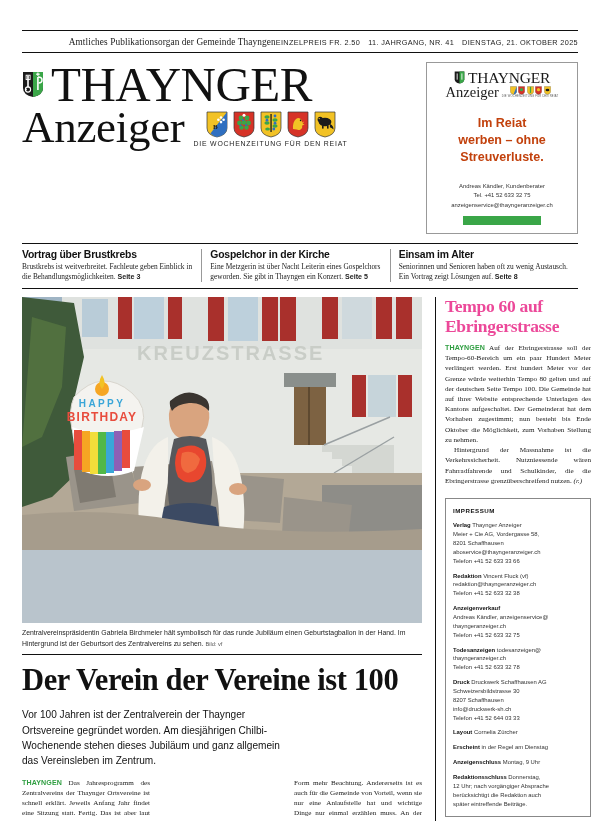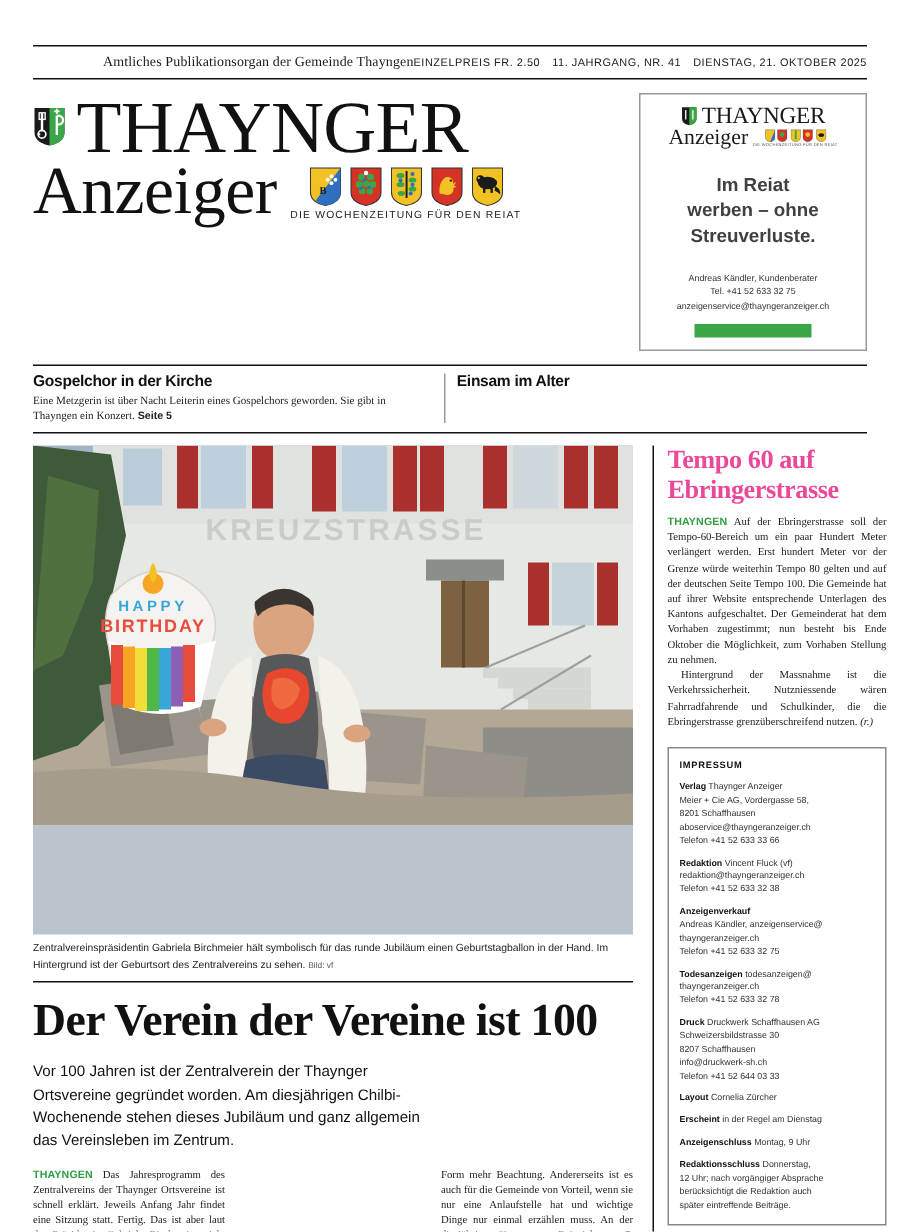--- a/index.html
+++ b/index.html
@@ -52,21 +52,21 @@
     width:152px; flex:0 0 152px; border:0.9px solid #999; background:#fff;
     padding:7px 8px 8px 8px; display:flex; flex-direction:column; align-items:center;
   }
   .ad-logo-t { font-family:"Liberation Serif", serif; font-size:15.5px; letter-spacing:-0.2px; line-height:1; }
   .ad-logo-row { display:flex; align-items:center; gap:3px; }
   .ad-logo-a { font-family:"Liberation Serif", serif; font-size:14.5px; line-height:1; }
   .ad-mini-arms { display:flex; gap:1.5px; }
   .ad-mini-tag { font-family:"Liberation Sans",sans-serif; font-size:2.7px; letter-spacing:0.2px; color:#555; text-align:center;}
   .ad-claim {
     font-family:"Liberation Sans", sans-serif; font-weight:bold; font-size:12.5px;
-    line-height:1.34; text-align:center; margin:16px 0 0 0; color:#404040;
+    line-height:1.34; text-align:center; margin:16px 0 0 0; color:#c2410c;
   }
   .ad-contact {
     font-family:"Liberation Sans", sans-serif; font-size:5.9px; line-height:1.55;
     text-align:center; color:#333; margin-top:17px;
   }
   .ad-greenbar { width:78px; height:9px; background:#3aa648; margin-top:6px; }
 
   
   .teasers {
     display:flex; margin-top:9px; border-top:0.8px solid #111; border-bottom:1.3px solid #111;
@@ -320,25 +320,30 @@
         <div>Andreas Kändler, Kundenberater</div>
         <div>Tel. +41 52 633 32 75</div>
         <div>anzeigenservice@thayngeranzeiger.ch</div>
       </div>
       <div class="ad-greenbar"></div>
     </div>
   </div>
 
   <div class="teasers">
     <div class="teaser">
+      <div class="teaser-h">Vortrag über Brustkrebs</div>
+      <div class="teaser-t"><span>Brustkrebs ist weitverbreitet. Fachleute geben Einblick in die Behandlungsmöglichkeiten. </span><b>Seite 3</b></div>
+    </div>
+    <div class="teaser">
       <div class="teaser-h">Gospelchor in der Kirche</div>
       <div class="teaser-t"><span>Eine Metzgerin ist über Nacht Leiterin eines Gospelchors geworden. Sie gibt in Thayngen ein Konzert. </span><b>Seite 5</b></div>
     </div>
     <div class="teaser">
       <div class="teaser-h">Einsam im Alter</div>
+      <div class="teaser-t"><span>Seniorinnen und Senioren haben oft zu wenig Austausch. Ein Vortrag zeigt Lösungen auf. </span><b>Seite 8</b></div>
     </div>
   </div>
 
   <div class="content">
 
     <div class="left-col">
 
       <div class="photo">
         <svg width="400" height="253" viewBox="0 0 400 253">
           <defs>

